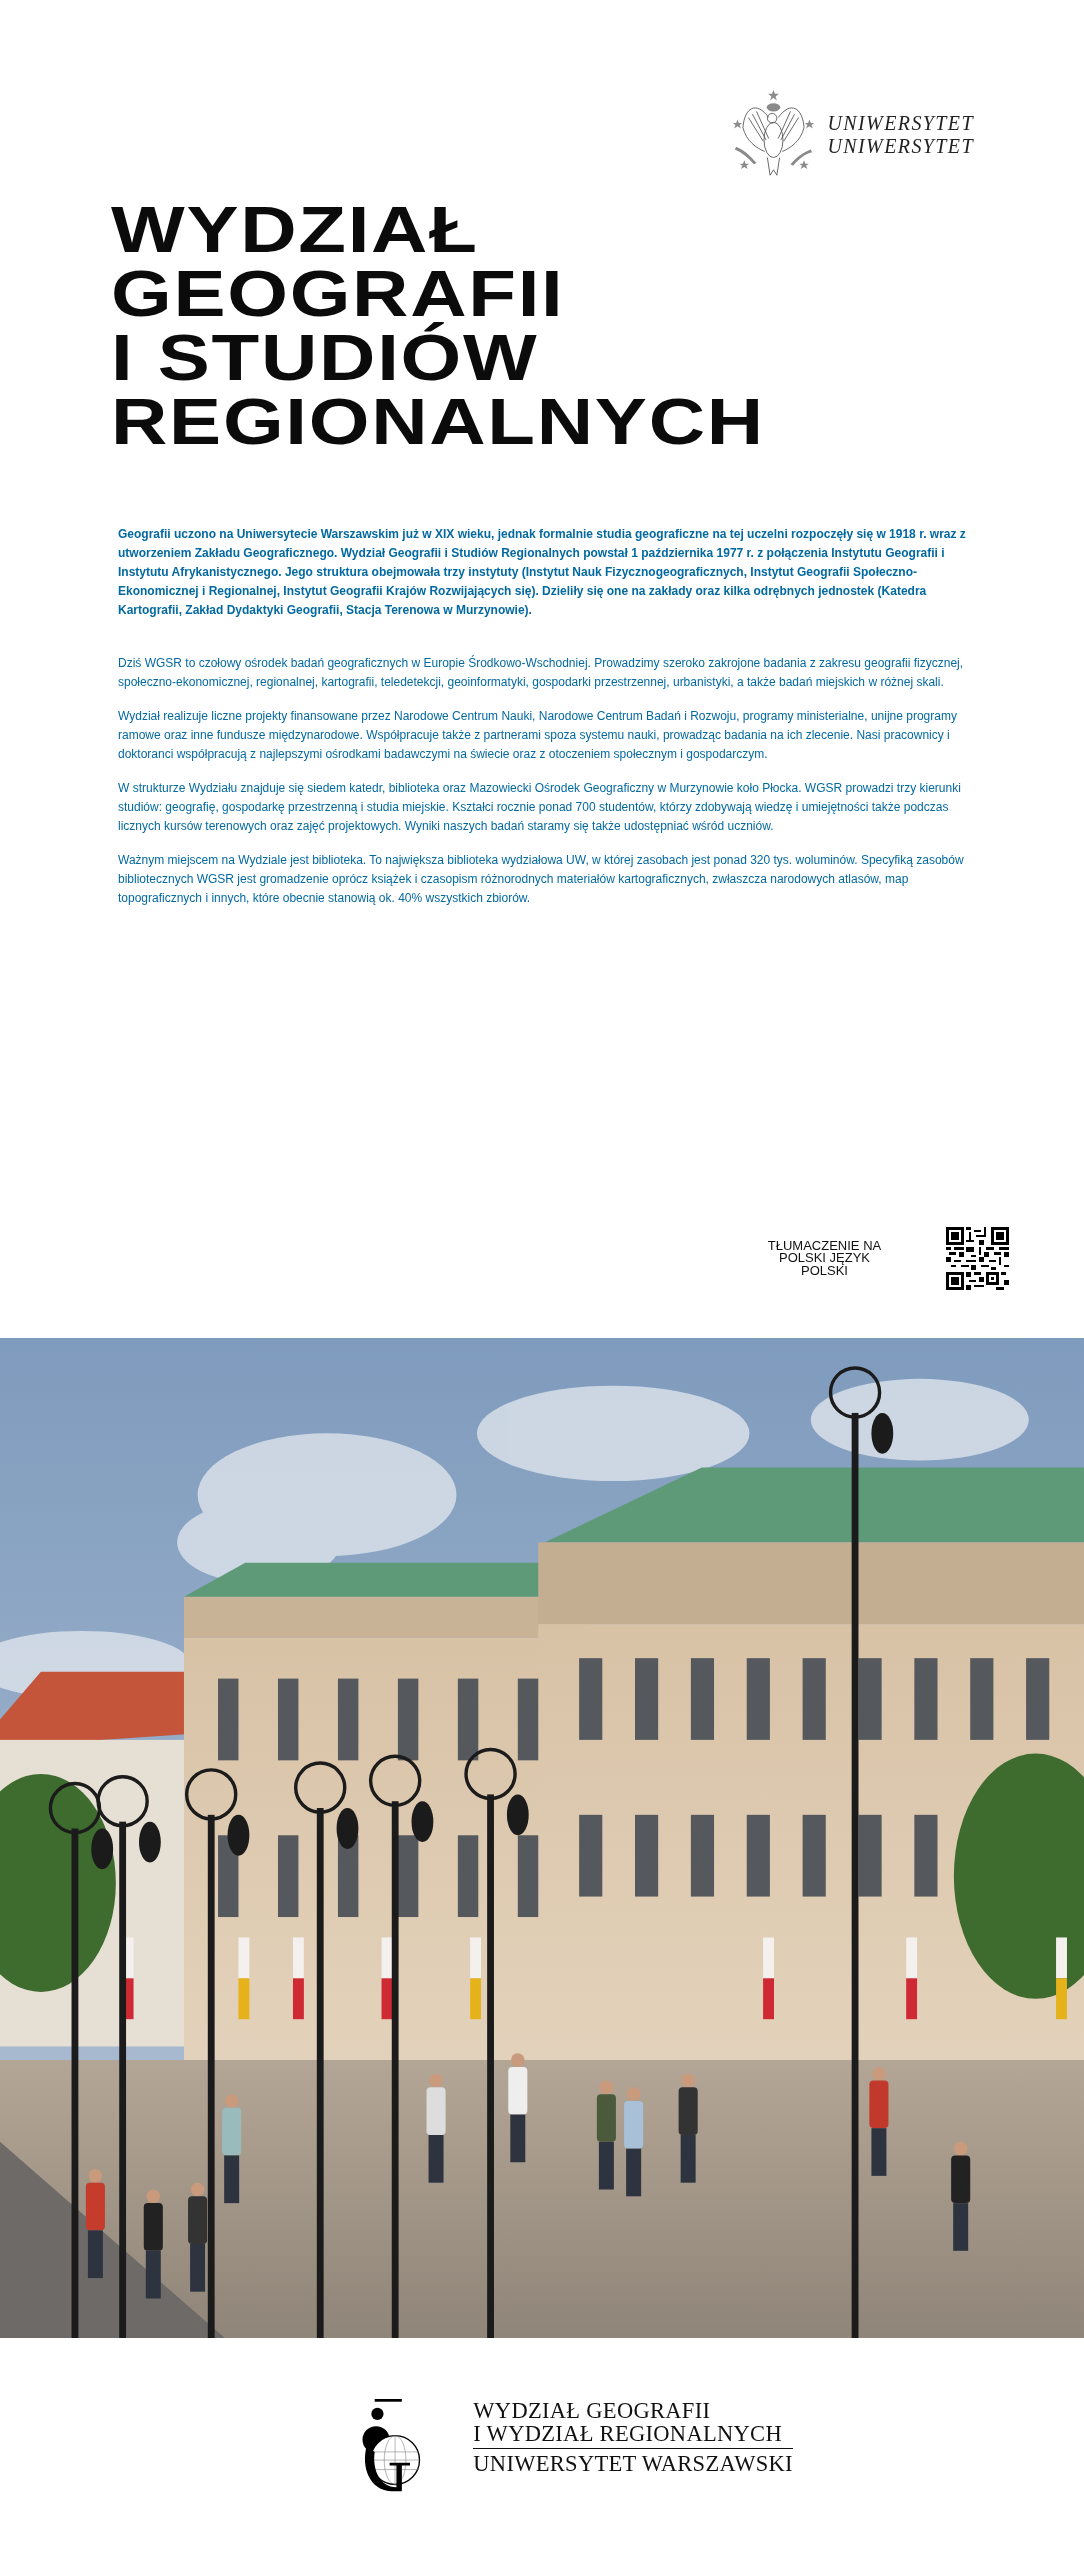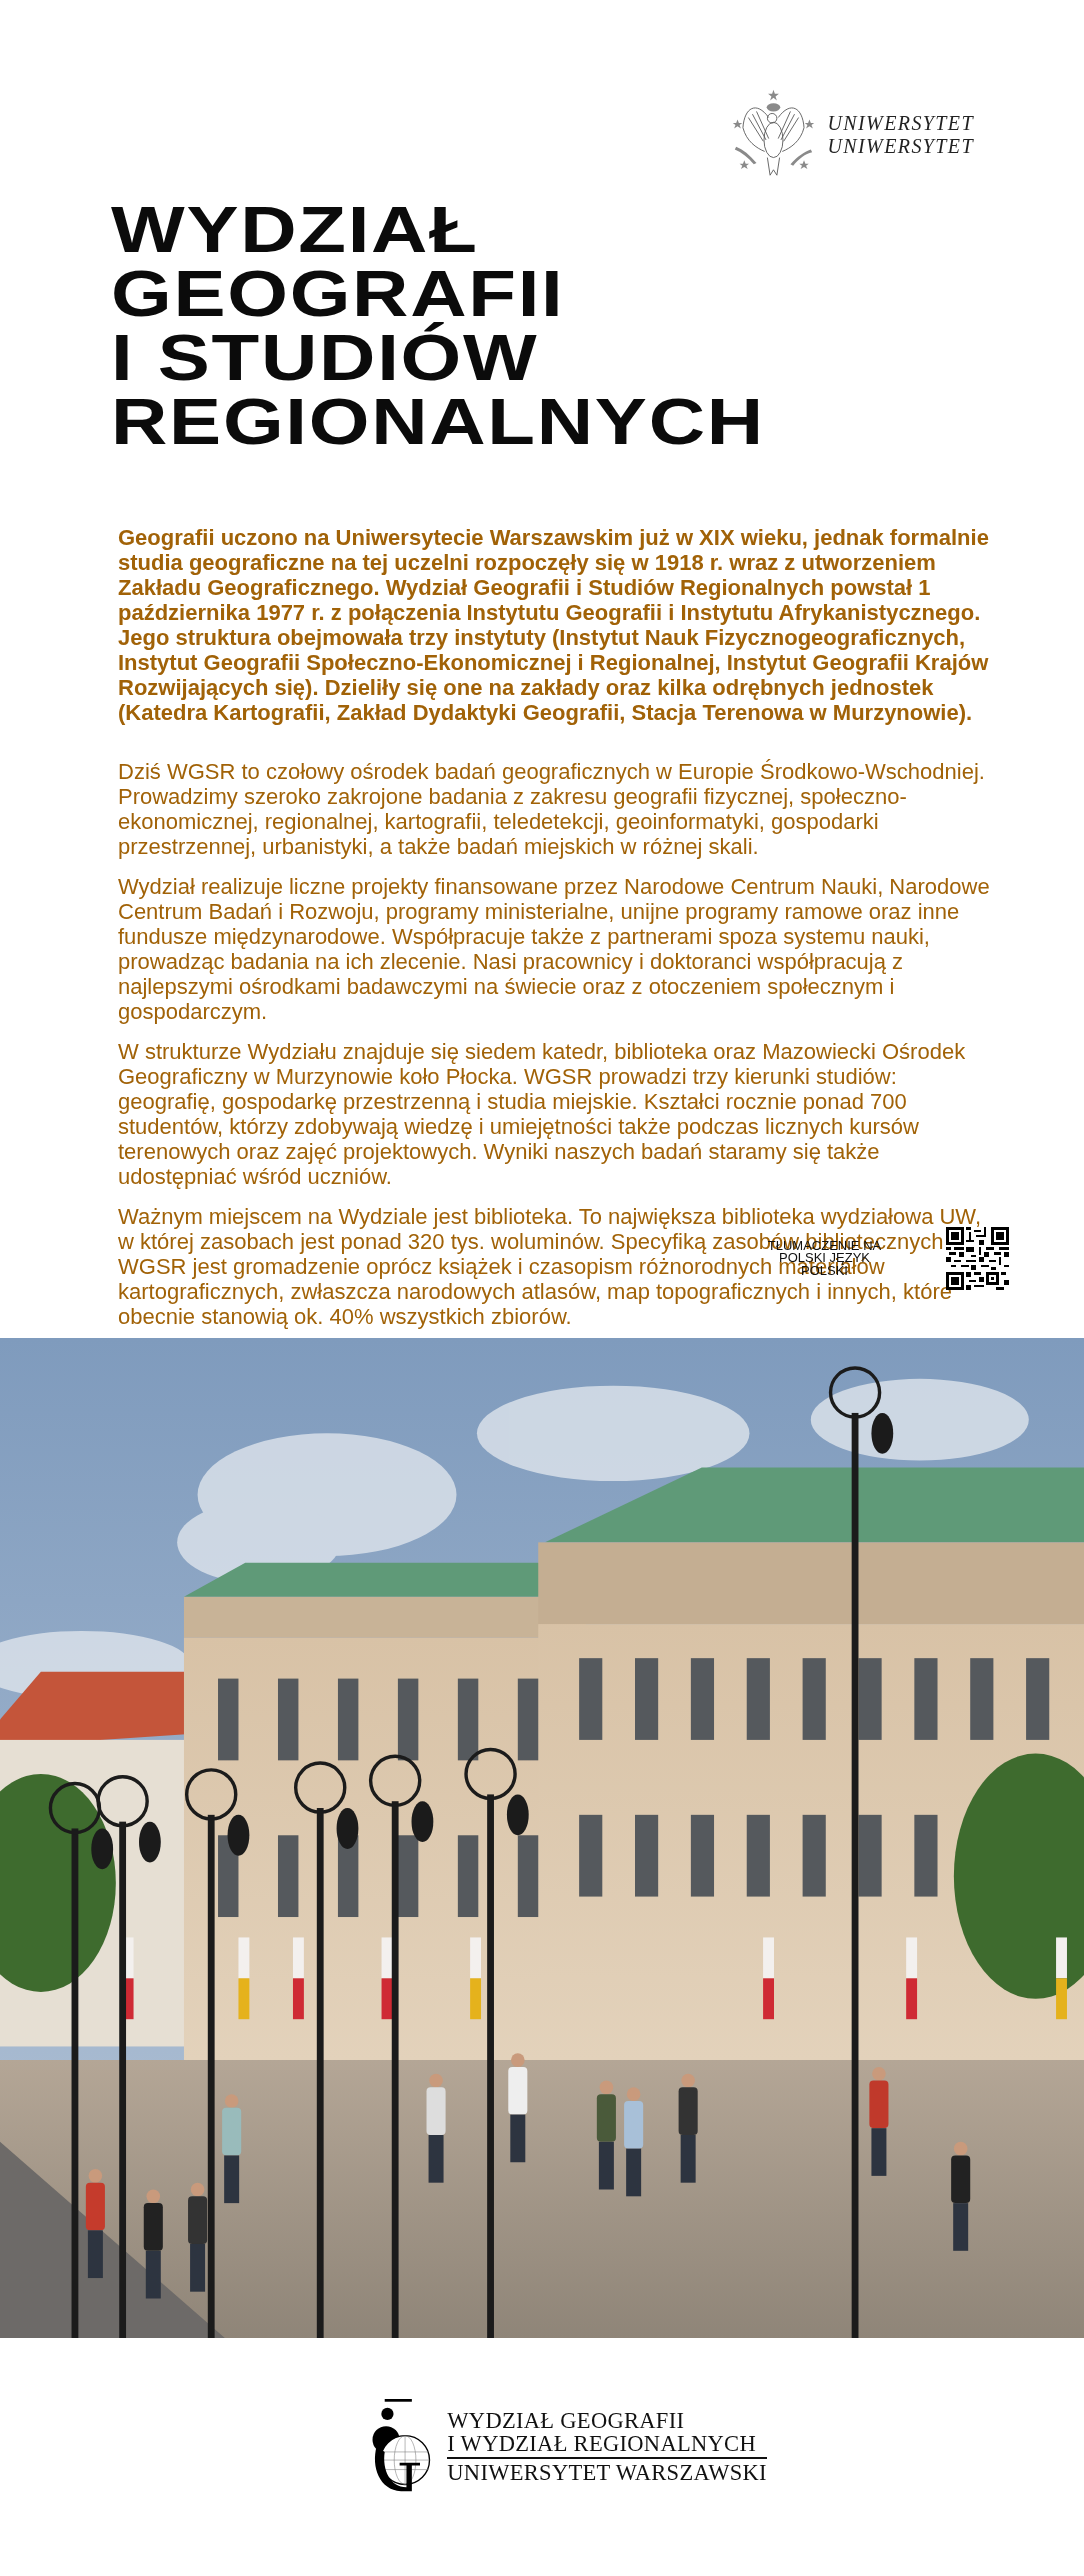--- a/index.html
+++ b/index.html
@@ -8,35 +8,35 @@
   
   .uw-logo { position: absolute; left: 729px; top: 87px; width: 245px; height: 95px; display: flex; align-items: center; }
   .uw-emblem { width: 89px; height: 95px; }
   .uw-text { margin-left: 9.5px; font-family: "Liberation Serif", serif; color: #222222; font-size: 20px; letter-spacing: 1.4px; line-height: 23px; font-style: italic; }
 
   
   .title { position: absolute; left: 111px; top: 198px; margin: 0; font-family: "Liberation Sans", sans-serif; font-weight: 700; font-size: 64px; line-height: 64px; letter-spacing: 1.4px; color: #0b0b0b; transform: scaleX(1.22); transform-origin: left top; }
   .title div { white-space: nowrap; }
 
   
-  .body-text { position: absolute; left: 118px; top: 525px; width: 872px; font-family: "Liberation Sans", sans-serif; font-size: 22px; line-height: 25px; color: #a16207; }
+  .body-text { position: absolute; left: 118px; top: 525px; width: 872px; font-family: "Liberation Sans", sans-serif; font-size: 12px; line-height: 19px; color: #0369a1; }
   .body-text p { margin: 0 0 15px 0; }
   .body-text p.lead { font-weight: 700; margin-bottom: 34px; }
 
   
   .pjm { position: absolute; left: 763px; top: 1227px; display: flex; align-items: center; }
   .pjm-label { font-family: "Liberation Sans", sans-serif; font-size: 13px; line-height: 12.3px; text-align: center; color: #111; width: 123px; }
   .qr { margin-left: 60px; width: 63px; height: 63px; }
 
   
   .photo { position: absolute; left: 0; top: 1338px; width: 1084px; height: 1000px; overflow: hidden; }
   .photo svg { display: block; }
 
   
-  .wgsr-logo { position: absolute; left: 367px; top: 2399px; display: flex; align-items: center; }
+  .wgsr-logo { position: absolute; left: 357px; top: 2399px; display: flex; align-items: flex-start; gap: 36px; }
   .wgsr-emblem { width: 68px; height: 95px; }
   .wgsr-text { margin-left: 12.3px; font-family: "Liberation Serif", serif; color: #111; }
   .wgsr-line { font-size: 22.5px; line-height: 23px; letter-spacing: 0.3px; white-space: nowrap; }
   .wgsr-rule { height: 1.4px; background: #111; margin: 2.7px 0 2.7px 0; }
 </style>
 </head>
 <body>
 
 <div class="uw-logo">
   <svg class="uw-emblem" viewBox="0 0 130 140">

